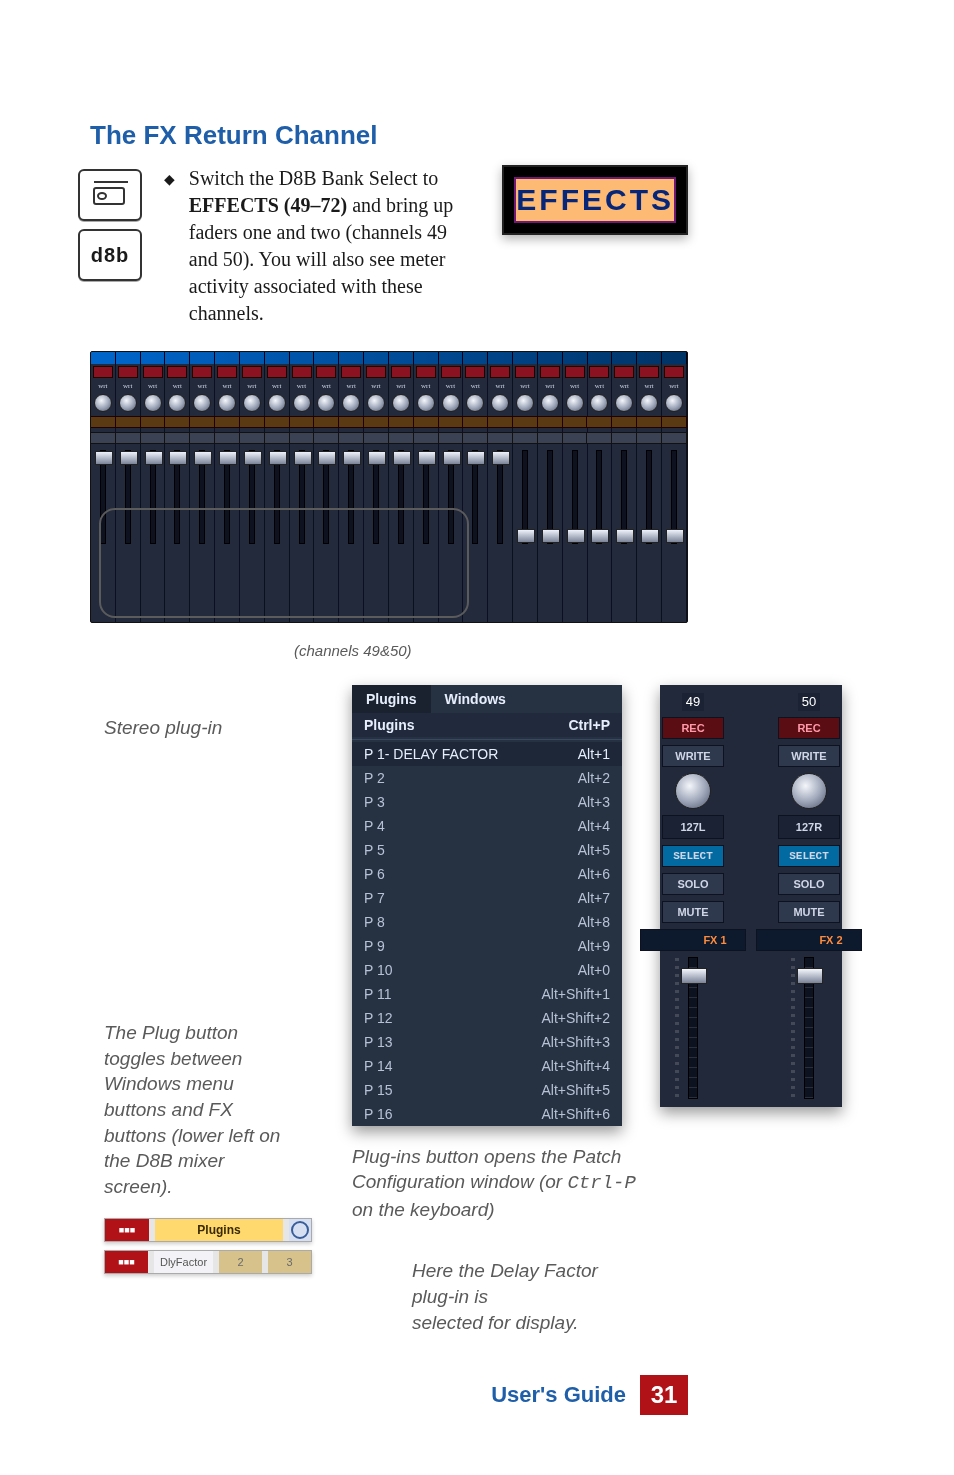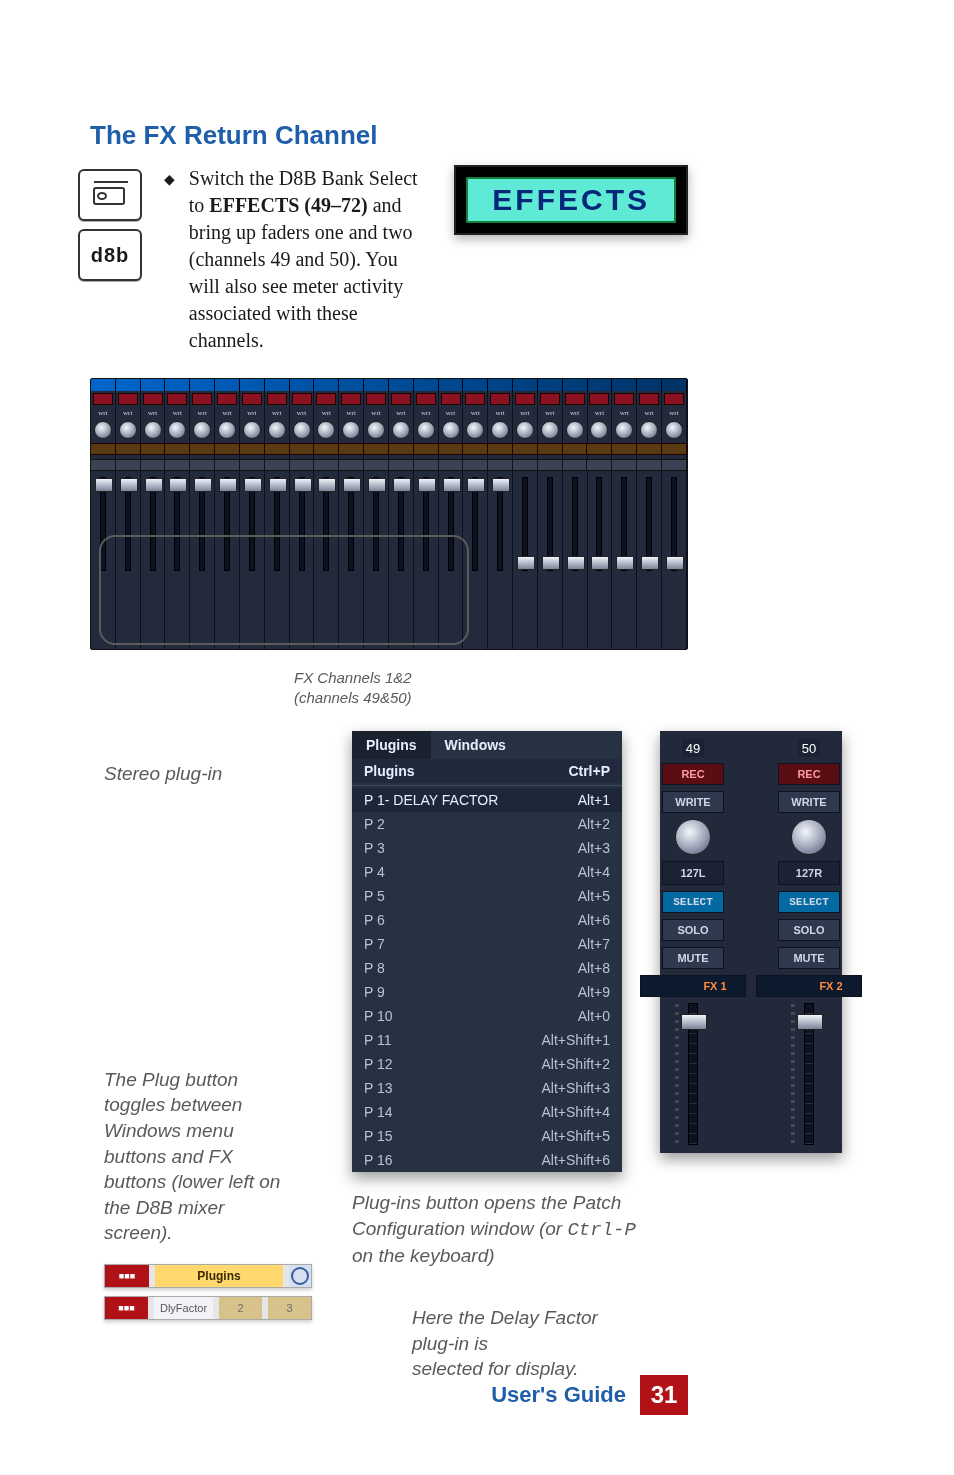--- a/index.html
+++ b/index.html
@@ -8,21 +8,21 @@
   .top-row { display:flex; align-items:flex-start; gap:22px; }
   .icon-stack { display:flex; flex-direction:column; gap:8px; margin-top:4px; margin-left:-12px; }
   .icon-box { width:60px; height:48px; border:2px solid #333; border-radius:6px; display:flex; align-items:center; justify-content:center; background:#fff; box-shadow:0 1px 0 #aaa; }
   .d8b-label { font-family:Arial, sans-serif; font-weight:900; font-size:20px; letter-spacing:1px; }
   .bullet-block { display:flex; gap:14px; }
   .bullet { font-size:14px; padding-top:6px; }
   .body-text { font-size:20px; line-height:1.35; max-width:420px; }
   .body-text b { font-weight:700; }
   .effects-badge { margin-left:auto; display:flex; flex-direction:column; align-items:center; }
   .effects-chip { background:#000; padding:10px; border:2px solid #222; box-shadow:0 4px 10px rgba(0,0,0,.3); }
-  .effects-chip-inner { background:#5eead4; border:2px solid #15803d; padding:4px 24px; }
+  .effects-chip-inner { background:#fdba74; border:2px solid #701a75; padding:4px 0; }
   .effects-text { color:#06267a; font-family:Arial Black, Arial, sans-serif; font-weight:900; font-size:30px; letter-spacing:3px; }
   .mixer { margin-top:24px; background:#232a3c; border:1px solid #111; height:270px; border-radius:2px; position:relative; overflow:hidden; display:flex; flex-direction:column; }
   .mixer-top { height:12px; background:linear-gradient(90deg,#0066cc,#003366); display:flex; }
   .mixer-top .cell { flex:1; height:100%; border-right:1px solid #001; }
   .row { display:flex; }
   .row .chan { flex:1; min-width:0; border-right:1px solid #0b1020; padding:2px 0; display:flex; flex-direction:column; align-items:center; gap:2px; }
   .led-red { width:18px; height:10px; background:#8b1220; border:1px solid #200; }
   .small-text { font-size:7px; color:#cfd6e6;text-align:center; }
   .knob { width:16px; height:16px; border-radius:50%; background:radial-gradient(circle at 40% 35%, #f4f6fb 0%, #9aa3b6 55%, #4a5268 100%); border:1px solid #222; }
   .block-amber { width:24px; height:10px; background:#5a3a12; border:1px solid #200; }
@@ -629,21 +629,20 @@
         <div class="fader-col">
           <div class="fader-track">
             <div class="fader-cap down"></div>
           </div>
         </div>
       </div>
     <div class="group-highlight" style="left:8px; right:218px; top:156px; height:106px;"></div>
   </div>
 
   <div style="position:relative; margin-top:18px; margin-left:204px;">
-    <div class="mid-caption">FX Channels 1&amp;2</div>
     <div class="mid-caption">(channels 49&amp;50)</div>
   </div>
 
   <div class="lower">
 
     <div>
       <div style="height:30px"></div>
       <div class="caption">Stereo plug-in</div>
       <div style="height:280px"></div>
       <div class="caption" style="max-width:190px;">The Plug button toggles between Windows menu buttons and FX buttons (lower left on the D8B mixer screen).</div>

